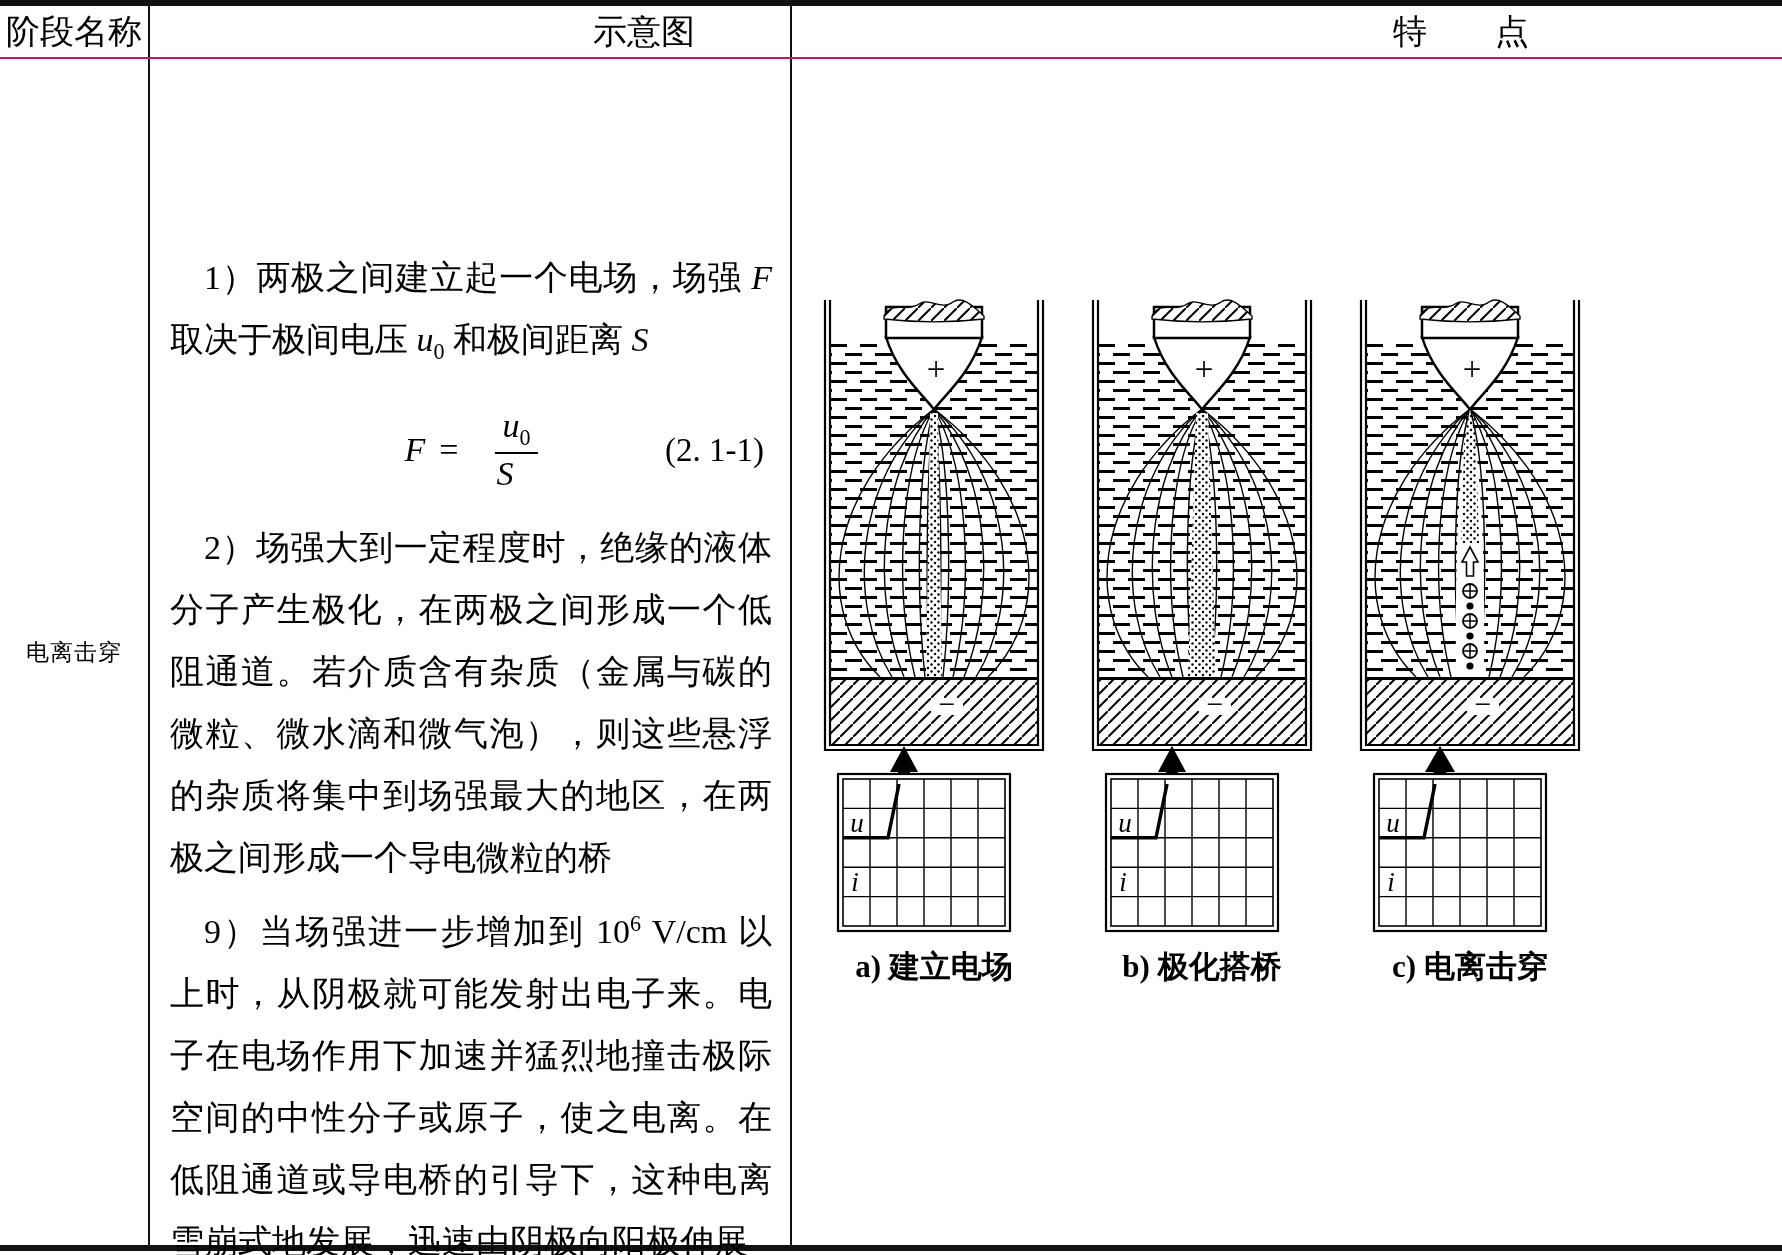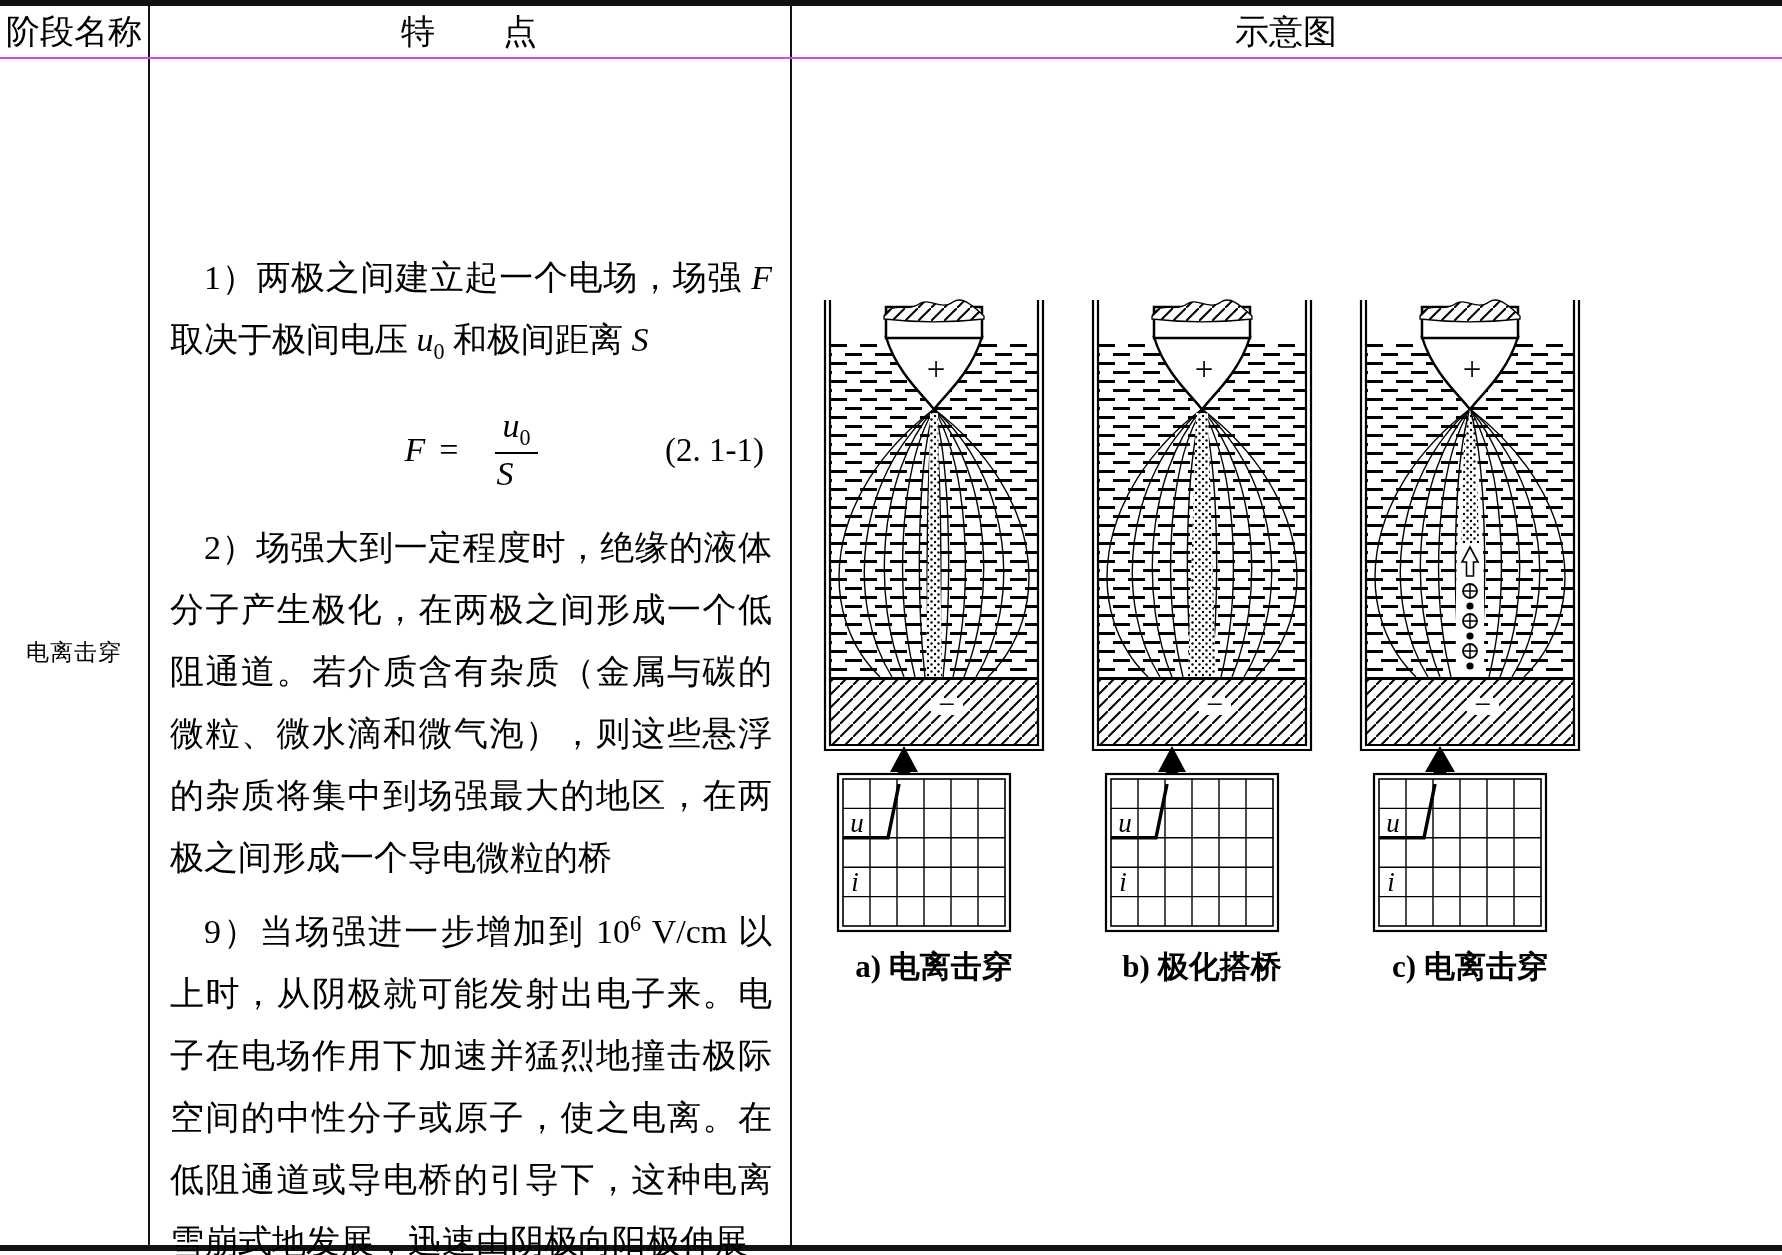--- a/index.html
+++ b/index.html
@@ -5,21 +5,21 @@
   html,body{margin:0;padding:0;}
   body{
     width:1782px;height:1255px;background:#fff;color:#000;
     font-family:"Liberation Serif",serif;position:relative;overflow:hidden;
   }
   .topline{position:absolute;left:0;top:0;width:1782px;height:6px;background:#111;}
   .bottomline{position:absolute;left:0;top:1245px;width:1782px;height:6px;background:#111;}
   .vline{position:absolute;top:6px;width:2px;height:1239px;background:#111;}
   .vline1{left:148px;}
   .vline2{left:790px;}
-  .header-row{position:absolute;left:0;top:6px;width:1782px;height:51px;border-bottom:2px solid #d946ef;display:flex;}
+  .header-row{position:absolute;left:0;top:6px;width:1782px;height:51px;border-bottom:2px solid #be185d;display:flex;}
   .hcell{display:flex;align-items:center;justify-content:center;font-size:34px;}
   .hc1{width:148px;}
   .hc2{width:642px;}
   .hc3{flex:1;}
   .stage-cell{
     position:absolute;left:0;top:59px;width:148px;height:1186px;
     display:flex;align-items:center;justify-content:center;font-size:23px;letter-spacing:1px;
   }
   .features-cell{
     position:absolute;left:150px;top:59px;width:640px;height:1186px;
@@ -68,22 +68,22 @@
   </defs>
 </svg>
 
 <div class="topline"></div>
 <div class="bottomline"></div>
 <div class="vline vline1"></div>
 <div class="vline vline2"></div>
 
 <div class="header-row">
   <div class="hcell hc1">阶段名称</div>
+  <div class="hcell hc3">示意图</div>
   <div class="hcell hc2">特　　点</div>
-  <div class="hcell hc3">示意图</div>
 </div>
 
 <div class="stage-cell">电离击穿</div>
 
 <div class="features-cell">
   <p><span>1）两极之间建立起一个电场，场强 </span><span class="seg-var">F</span><span> 取决于极间电压 </span><span class="seg-var">u</span><span class="seg-sub">0</span><span> 和极间距离 </span><span class="seg-var">S</span></p>
   <div class="formula-row">
     <span class="formula">
       <span class="f-var">F</span>
       <span class="f-eq">=</span>
@@ -157,21 +157,21 @@
             <line x1="29" y1="572.2" x2="191" y2="572.2"></line>
               <line x1="29" y1="601.6" x2="191" y2="601.6"></line>
           </g>
           <rect x="31" y="516" width="23" height="25" fill="#fff"></rect>
           <text x="43" y="537" class="svgvar" text-anchor="middle">u</text>
           <rect x="31" y="575" width="23" height="25" fill="#fff"></rect>
           <text x="41" y="596" class="svgvar" text-anchor="middle">i</text>
           <path d="M29,542.8 L74,542.8 L85,489" fill="none" stroke="#000" stroke-width="3.5"></path>
         </g>
       </svg>
-      <div class="caption">a) 电离击穿</div>
+      <div class="caption">a) 建立电场</div>
     </div>
 
     <div class="diagram">
       <svg viewBox="0 0 240 645" width="240" height="645">
         <rect x="16" y="45" width="208" height="337" fill="url(#liquidP)"></rect>
         <g>
           <rect x="16" y="382" width="208" height="68" fill="#fff"></rect>
           <rect x="16" y="382" width="208" height="68" fill="url(#hatchP)"></rect>
           <line x1="16" y1="383.5" x2="224" y2="383.5" stroke="#000" stroke-width="3"></line>
           <rect x="117" y="403" width="32" height="17" fill="#fff"></rect>

